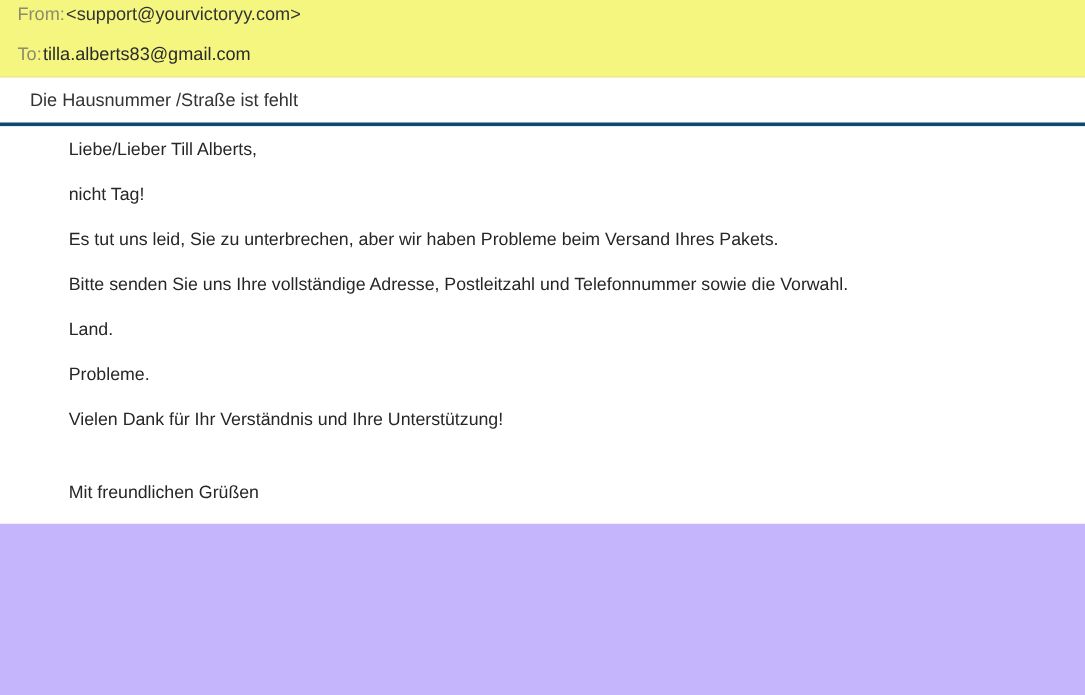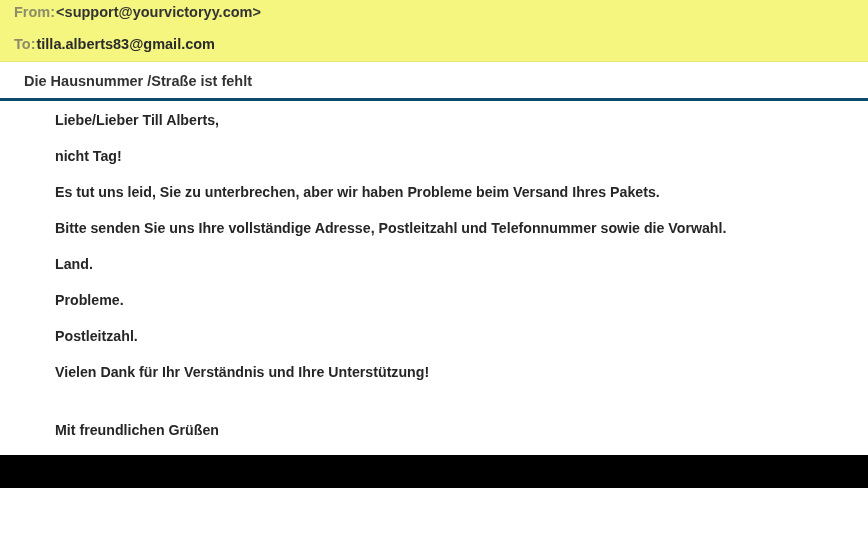--- a/index.html
+++ b/index.html
@@ -10,24 +10,23 @@
   body {
     width: 868px;
     height: 556px;
     font-family: "Liberation Sans", sans-serif;
     color: #222222;
     overflow: hidden;
   }
 
   .email-wrap {
     width: 868px;
-    height: 488px;
+    height: 556px;
     position: relative;
-    background: #000000;
-    font-weight: bold;
+    background: #c4b5fd;
   }
 
   
   .header-block {
     background: #f4f680;
     padding: 0 0 6px 0;
     border-bottom: 1px solid #e8ea74;
   }
   .header-row {
     display: flex;
@@ -99,18 +98,17 @@
 
   <div class="subject-bar">Die Hausnummer /Straße ist fehlt</div>
 
   <div class="body-block">
     <p class="para">Liebe/Lieber Till Alberts,</p>
     <p class="para">nicht Tag!</p>
     <p class="para">Es tut uns leid, Sie zu unterbrechen, aber wir haben Probleme beim Versand Ihres Pakets.</p>
     <p class="para">Bitte senden Sie uns Ihre vollständige Adresse, Postleitzahl und Telefonnummer sowie die Vorwahl.</p>
     <p class="para">Land.</p>
     <p class="para">Probleme.</p>
-    <p class="para">Postleitzahl.</p>
     <p class="para">Vielen Dank für Ihr Verständnis und Ihre Unterstützung!</p>
     <p class="para spacer-top">Mit freundlichen Grüßen</p>
   </div>
 
 </div>
 
 </body></html>

